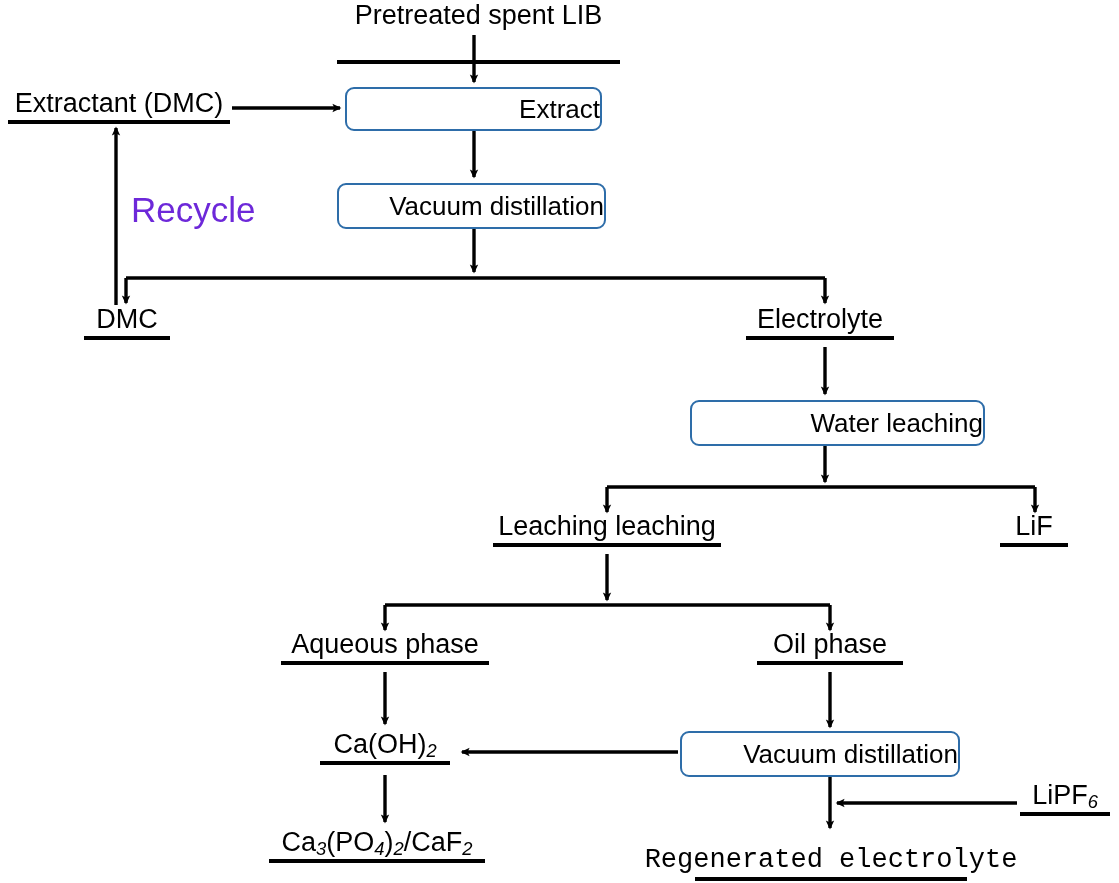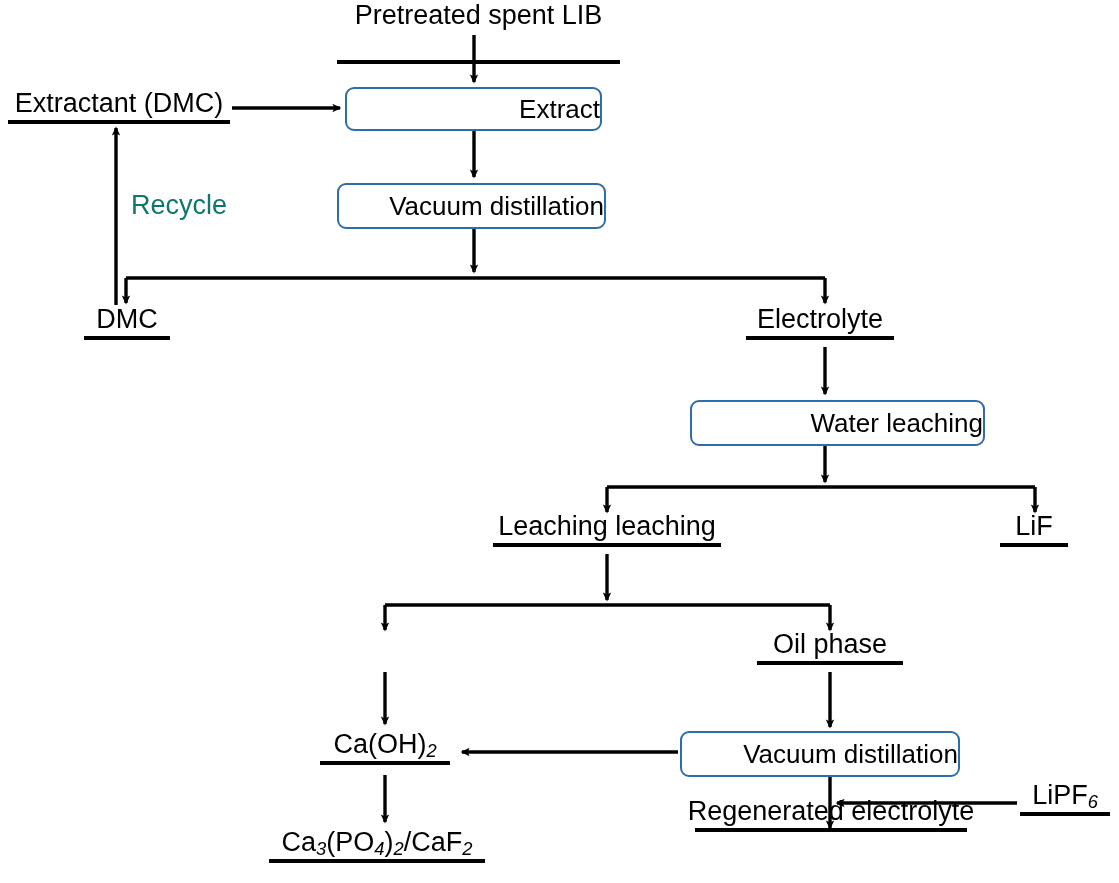--- a/index.html
+++ b/index.html
@@ -58,22 +58,22 @@
     padding: 0 2px 3px 2px;
   }
   .mat .rule {
     display: block;
     width: 100%;
     height: 3.5px;
     background: #000000;
   }
   
   .annot {
-    color: #0f766e;
-    font-size: 27px;
+    color: #6d28d9;
+    font-size: 35px;
     line-height: 1;
   }
   sub {
     font-size: 0.68em;
     font-style: italic;
     vertical-align: -0.22em;
     line-height: 0;
   }
 </style>
 </head>
@@ -181,20 +181,24 @@
   <div class="node mat" style="left:493px; top:513px; width:228px;">
     <span class="txt">Leaching leaching</span>
     <span class="rule"></span>
   </div>
 
   <div class="node mat" style="left:1000px; top:513px; width:68px;">
     <span class="txt">LiF</span>
     <span class="rule"></span>
   </div>
 
+  <div class="node mat" style="left:281px; top:631px; width:208px;">
+    <span class="txt">Aqueous phase</span>
+    <span class="rule"></span>
+  </div>
 
   <div class="node mat" style="left:757px; top:631px; width:146px;">
     <span class="txt">Oil phase</span>
     <span class="rule"></span>
   </div>
 
   <div class="node mat" style="left:320px; top:731px; width:130px;text-align:center;">
     <span class="txt"><span>Ca(OH)</span><sub>2</sub></span>
     <span class="rule"></span>
   </div>
@@ -206,18 +210,18 @@
   <div class="node mat" style="left:1020px; top:782px; width:90px;">
     <span class="txt"><span>LiPF</span><sub>6</sub></span>
     <span class="rule"></span>
   </div>
 
   <div class="node mat" style="left:269px; top:829px; width:216px;">
     <span class="txt"><span>Ca</span><sub>3</sub><span>(PO</span><sub>4</sub><span>)</span><sub>2</sub><span>/CaF</span><sub>2</sub></span>
     <span class="rule"></span>
   </div>
 
-  <div class="node mat" style="left:695px; top:798px; width:272px;">
+  <div class="node mat" style="left:695px; top:847px; width:272px;font-family:Liberation Mono, monospace;">
     <span class="txt">Regenerated electrolyte</span>
     <span class="rule"></span>
   </div>
 
 </div>
 
 </body></html>

